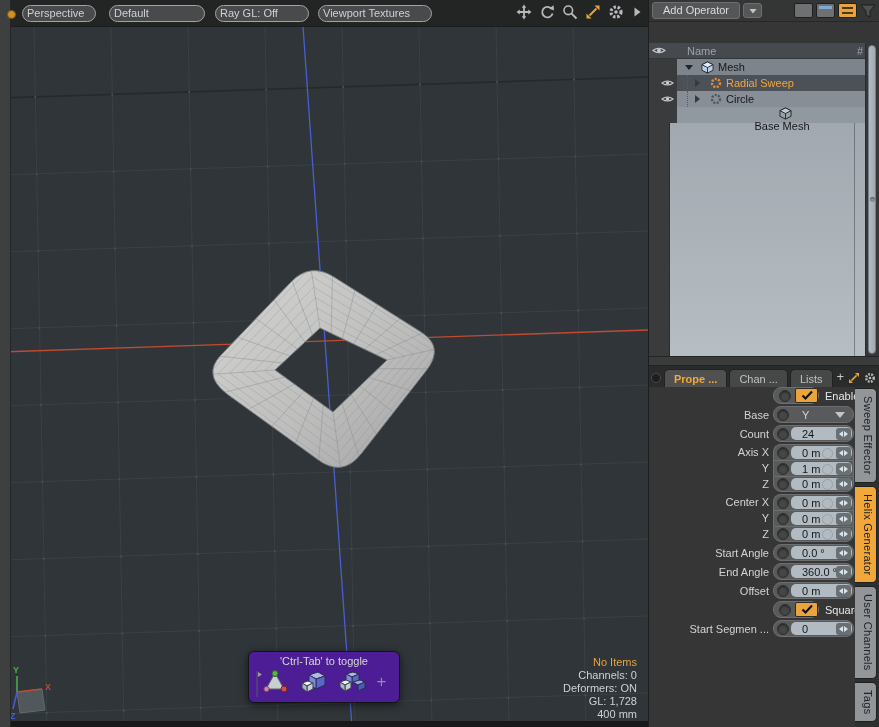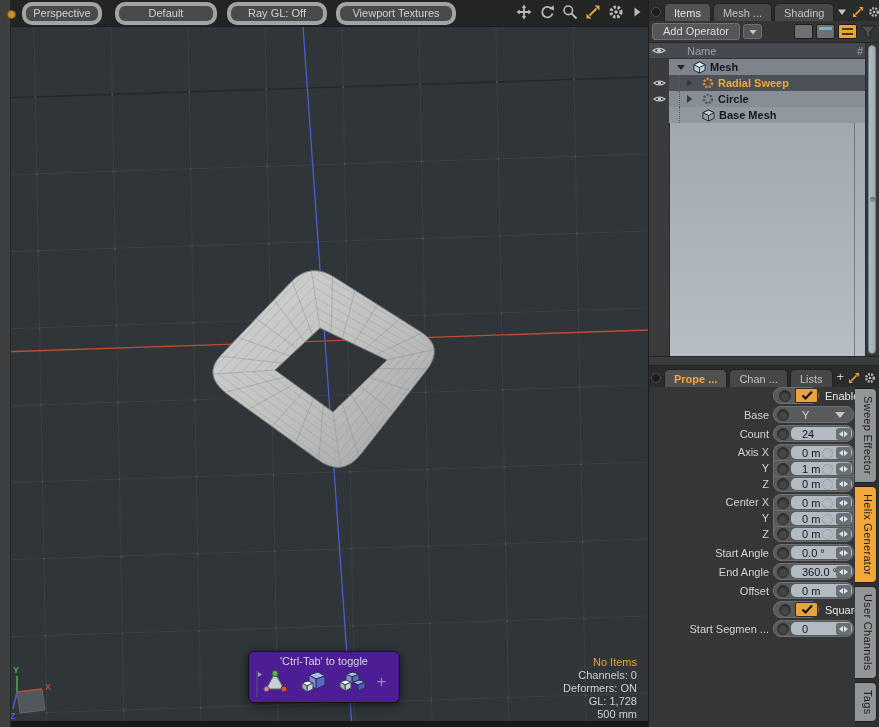--- a/index.html
+++ b/index.html
@@ -8,21 +8,21 @@
     background:#333;font-family:"Liberation Sans",sans-serif;font-size:11px;
     -webkit-user-select:none;user-select:none;
   }
   
   .viewport{position:absolute;left:0;top:0;width:648px;height:727px;background:#2f3538;}
   .vp-svg{position:absolute;left:0;top:0;z-index:0;}
   .left-strip{position:absolute;left:0;top:0;width:10px;height:727px;background:#3e4040;border-right:1px solid #242628;z-index:4;}
   .bottom-sliver{position:absolute;left:0;top:721px;width:648px;height:6px;background:#17181a;z-index:3;}
   .vp-topbar{position:absolute;left:10px;top:0;width:638px;height:26px;background:#232424;z-index:3;display:flex;align-items:center;border-bottom:1px solid #1c1d1e;}
   .orange-dot{position:absolute;left:7px;top:10px;width:7px;height:7px;border-radius:50%;background:#cf9026;border:1px solid #7a5514;z-index:5;}
-  .pill{background:#484a4b;border:4px solid #a3a3a3;border-radius:10px;color:#ced2d5;height:15px;line-height:15px;text-align:center;padding:0 4px;}
+  .pill{background:#484a4b;border:1px solid #a3a3a3;border-radius:10px;color:#ced2d5;height:15px;line-height:15px;padding:0 4px;}
   .pill.p1{width:64px;margin-left:12px;}
   .pill.p2{width:86px;margin-left:13px;}
   .pill.p3{width:84px;margin-left:10px;}
   .pill.p4{width:104px;margin-left:9px;}
   .vp-icons{position:absolute;right:5px;top:4px;display:flex;gap:7px;align-items:center;}
   .icon16{width:16px;height:16px;display:block;}
   .icon12{width:12px;height:12px;display:block;}
   
   .vp-status{position:absolute;right:11px;bottom:6px;text-align:right;z-index:2;color:#ccd1d6;line-height:13px;}
   .vp-status .hl{color:#e8a33d;}
@@ -51,21 +51,21 @@
   .vbtn.b3{background:#e8a33d;}
   .vbtn.b3::before,.vbtn.b3::after{content:"";position:absolute;left:3px;right:3px;height:2px;background:#4c3a14;}
   .vbtn.b3::before{top:3px;} .vbtn.b3::after{top:8px;}
   
   .item-list{position:absolute;left:0;top:43px;width:229px;height:313px;background:linear-gradient(#9aa1a8,#b6bdc3);}
   .il-eyecol{position:absolute;left:0;top:0;width:20px;height:100%;background:#3a3b3c;border-right:1px solid #2b2c2d;}
   .il-divider{position:absolute;left:205px;top:0;bottom:0;border-left:1px solid rgba(52,57,62,.45);}
   .il-header{position:absolute;left:0;top:0;width:216px;height:15px;background:#46494d;border-bottom:1px solid #34373a;display:flex;align-items:center;}
   .il-header .hname{color:#9ba4ae;margin-left:38px;}
   .il-header .hcount{position:absolute;left:208px;color:#9ba4ae;}
-  .il-rows{position:absolute;left:0;top:16px;width:216px;font-weight:bold;}
+  .il-rows{position:absolute;left:8px;top:16px;width:216px;}
   .il-row{height:16px;display:flex;align-items:center;position:relative;}
   .il-eye{width:20px;flex:none;display:flex;justify-content:center;}
   .il-content{display:flex;align-items:center;flex:1;height:100%;}
   .il-label{margin-left:4px;color:#15181b;}
   .il-row.selected .il-label{color:#f2a63c;}
   .exp-down{width:0;height:0;border-left:4px solid transparent;border-right:4px solid transparent;border-top:5px solid #202328;flex:none;}
   .exp-right{width:0;height:0;border-top:4px solid transparent;border-bottom:4px solid transparent;border-left:5px solid #343a40;flex:none;}
   .tree-dot{border-left:1px dotted #565c62;height:100%;width:0;margin-right:3px;}
   .scrollbar{position:absolute;left:216px;top:0;width:13px;height:100%;background:#35383a;border-left:1px solid #2a2c2e;box-sizing:border-box;}
   .sb-thumb{position:absolute;left:2px;right:2px;top:2px;bottom:2px;background:linear-gradient(90deg,#b3bac0,#a2a9af);border-radius:4px;border:1px solid #787f85;}
@@ -344,47 +344,26 @@
       </svg>
       <div class="tip-plus">+</div>
     </div>
   </div>
 
   <div class="vp-status">
     <div class="hl">No Items</div>
     <div>Channels: 0</div>
     <div>Deformers: ON</div>
     <div>GL: 1,728</div>
-    <div>500 mm</div>
+    <div>400 mm</div>
   </div>
 </div>
 
 <div class="right-panel">
 
-  <div class="tabbar">
-    <div class="tab-circle"></div>
-    <div class="tab lit">Items</div>
-    <div class="tab">Mesh ...</div>
-    <div class="tab">Shading</div>
-    <div class="bar-icons">
-      <svg class="icon12" viewBox="0 0 12 12">
-          <path d="M2 3.5 H10 L6 9 Z" fill="#c3c5c7"></path>
-        </svg>
-      <svg class="icon12" viewBox="0 0 12 12">
-        <line x1="3.4" y1="8.6" x2="8.6" y2="3.4" stroke="#e8a33d" stroke-width="1.6"></line>
-        <path d="M7 1 H11 V5 Z" fill="#e8a33d"></path>
-          <path d="M1 7 V11 H5 Z" fill="#e8a33d"></path>
-      </svg>
-      <svg class="icon12" viewBox="0 0 16 16">
-        <circle cx="8" cy="8" r="5" fill="none" stroke="#b6babd" stroke-width="3.2" stroke-dasharray="2.4 1.7"></circle>
-        <circle cx="8" cy="8" r="1.8" fill="#b6babd"></circle>
-      </svg>
-
-    </div>
-  </div>
 
   <div class="rp-toolbar">
     <div class="add-op">
       <div class="add-op-btn">Add Operator</div>
       <div class="add-op-arr">
         <svg class="icon12" viewBox="0 0 12 12">
             <path d="M2.5 4 H9.5 L6 8.5 Z" fill="#c3c5c7"></path>
           </svg>
       </div>
     </div>
@@ -455,21 +434,21 @@
             <span style="margin-left:10px;display:flex;align-items:center;">
               <svg width="12" height="12" viewBox="0 0 12 12">
                 <circle cx="6" cy="6" r="4" fill="none" stroke="#4c545b" stroke-width="2.2" stroke-dasharray="2 1.4"></circle>
               </svg>
             </span>
             <span class="il-label">Circle</span>
           </div>
         </div>
         <div class="il-row" style="background: rgb(144, 152, 160);">
           <div class="il-eye" style="background: rgb(58, 59, 60); height: 100%; align-items: center;"></div>
-          <div class="il-content" style="padding-left: 10px;">
+          <div class="il-content" style="padding-left: 10px; flex-direction: column;">
             <span class="tree-dot"></span>
             <span style="width:9px"></span>
             <span style="margin-left:10px;display:flex;align-items:center;">
               <svg width="13" height="13" viewBox="0 0 14 14">
                 <path d="M7 1 L13 4 V10 L7 13 L1 10 V4 Z" fill="#9aa1a7" stroke="#23272b" stroke-width="1"></path>
                 <path d="M7 1 L13 4 L7 7 L1 4 Z" fill="#c2c9cf" stroke="#23272b" stroke-width="1"></path>
                 <path d="M7 7 V13" stroke="#23272b" stroke-width="1"></path>
               </svg>
             </span>
             <span class="il-label">Base Mesh</span>

